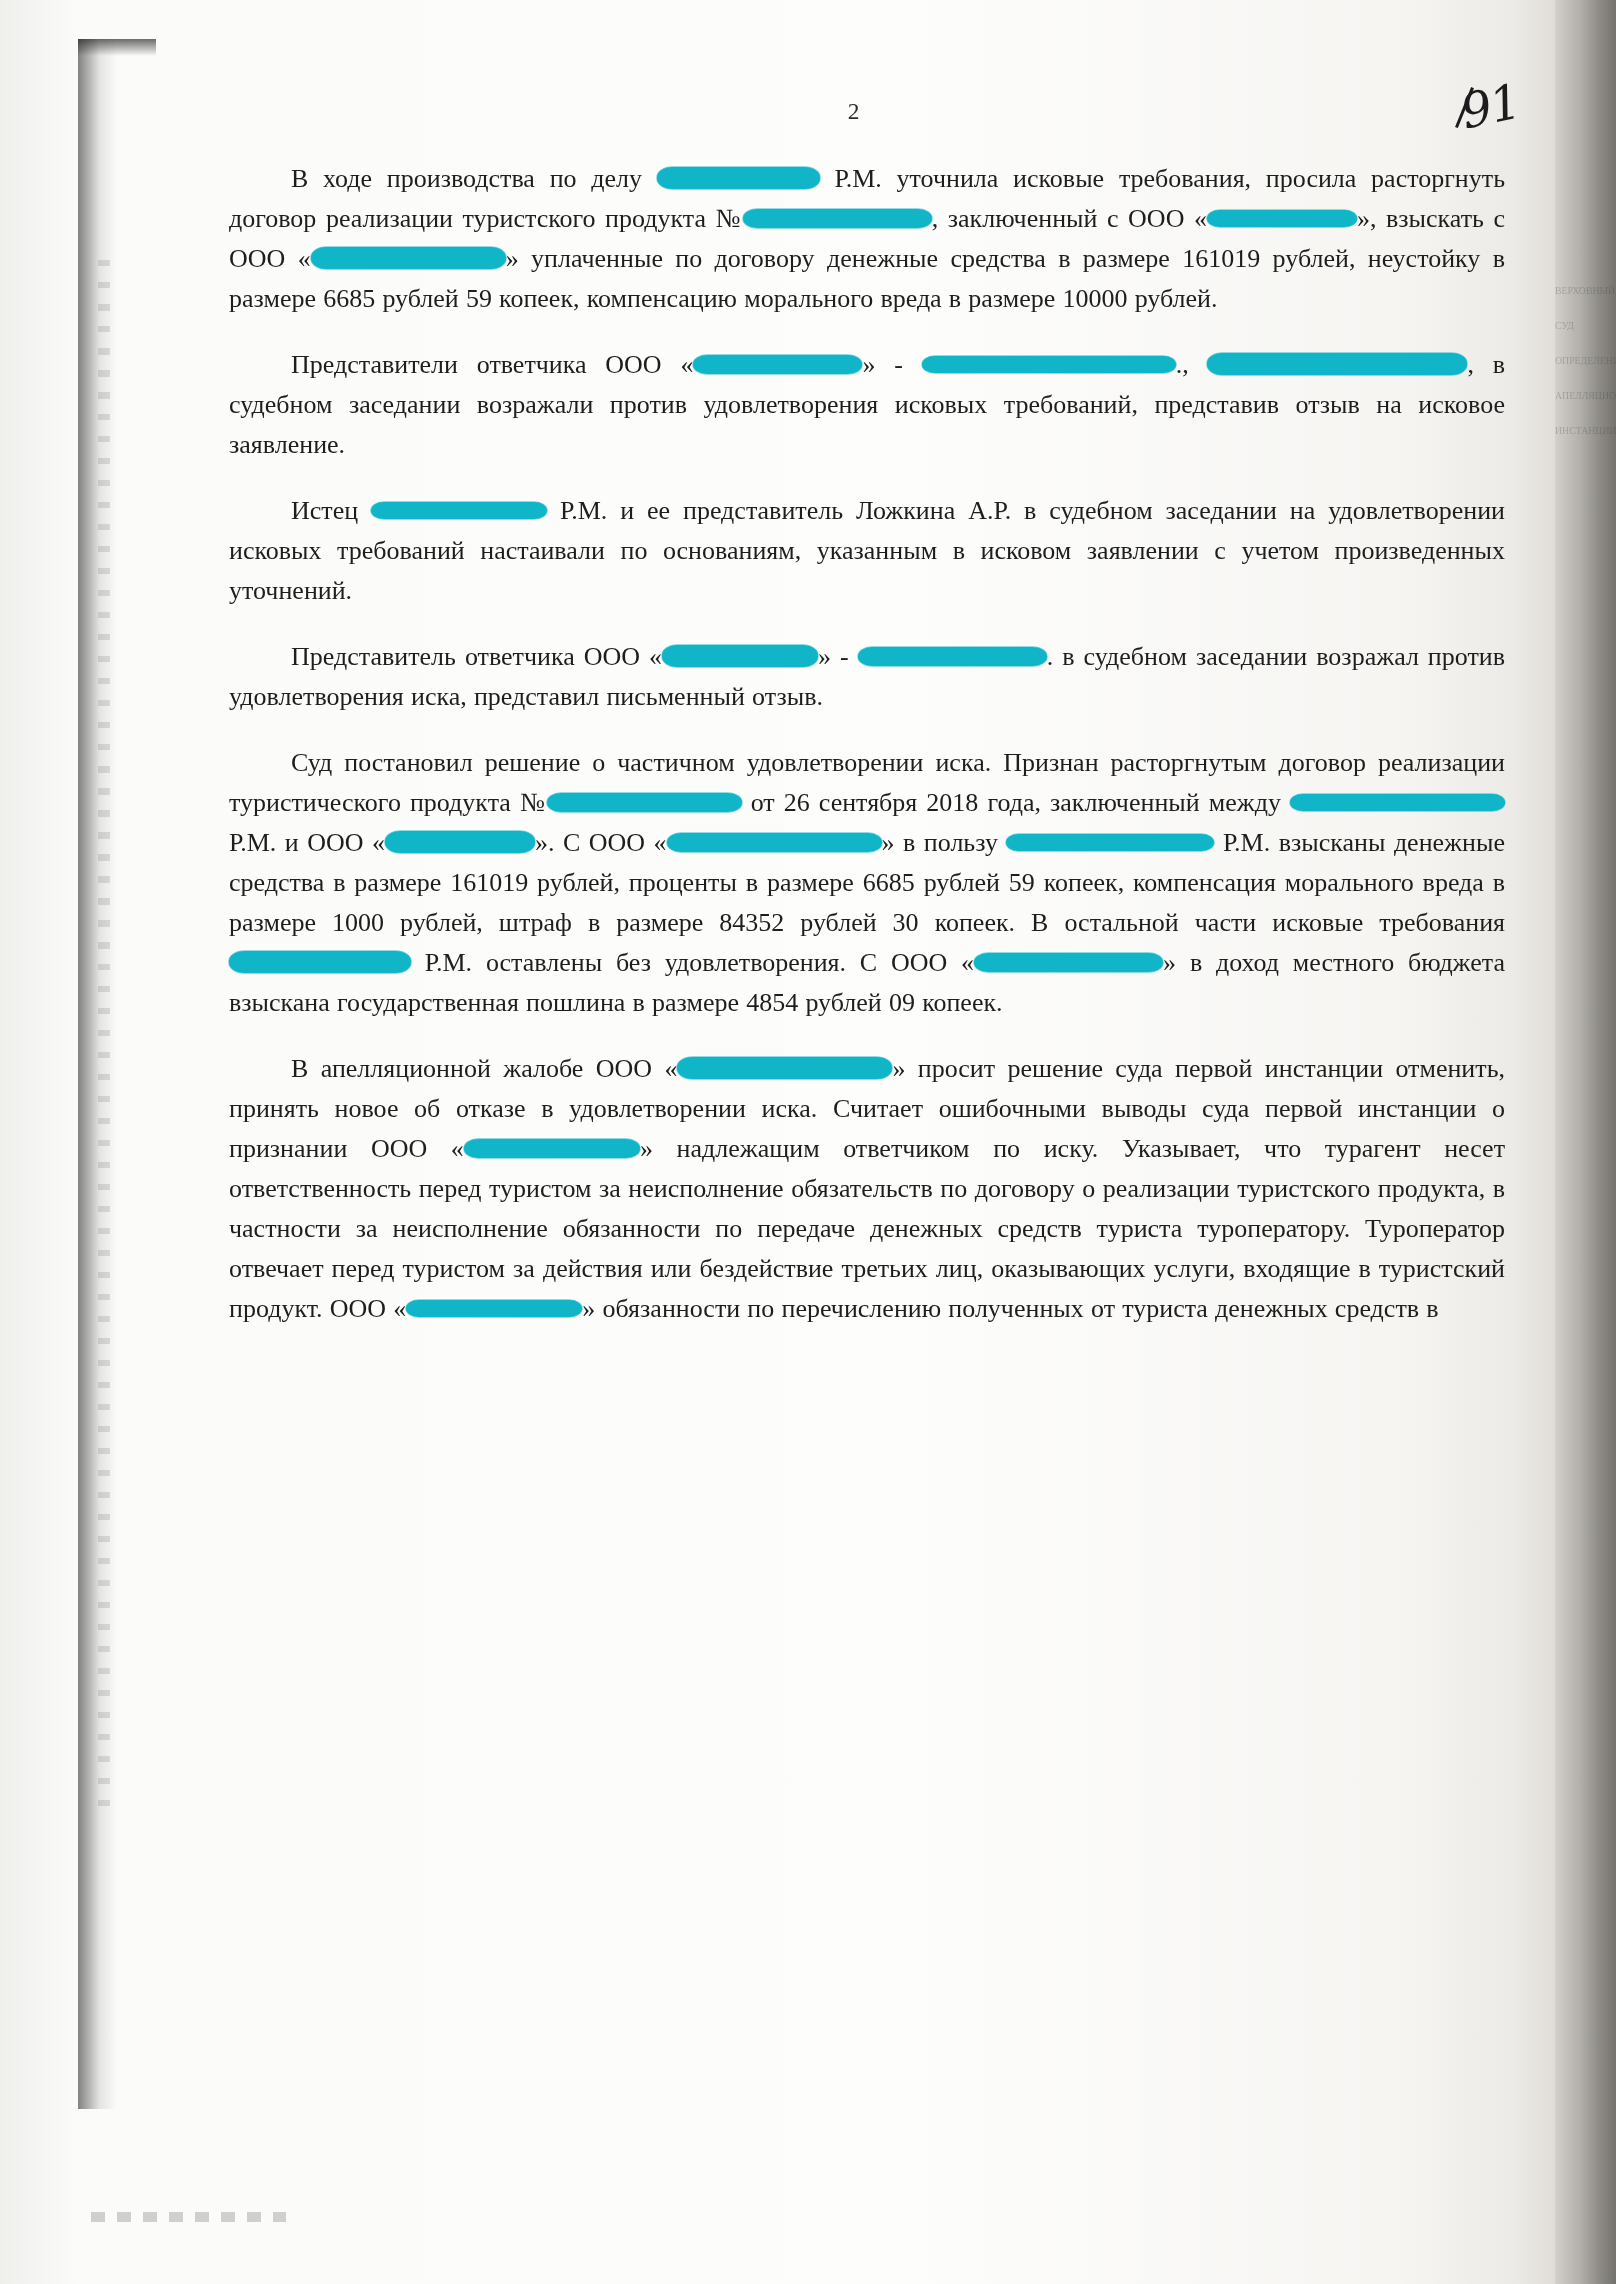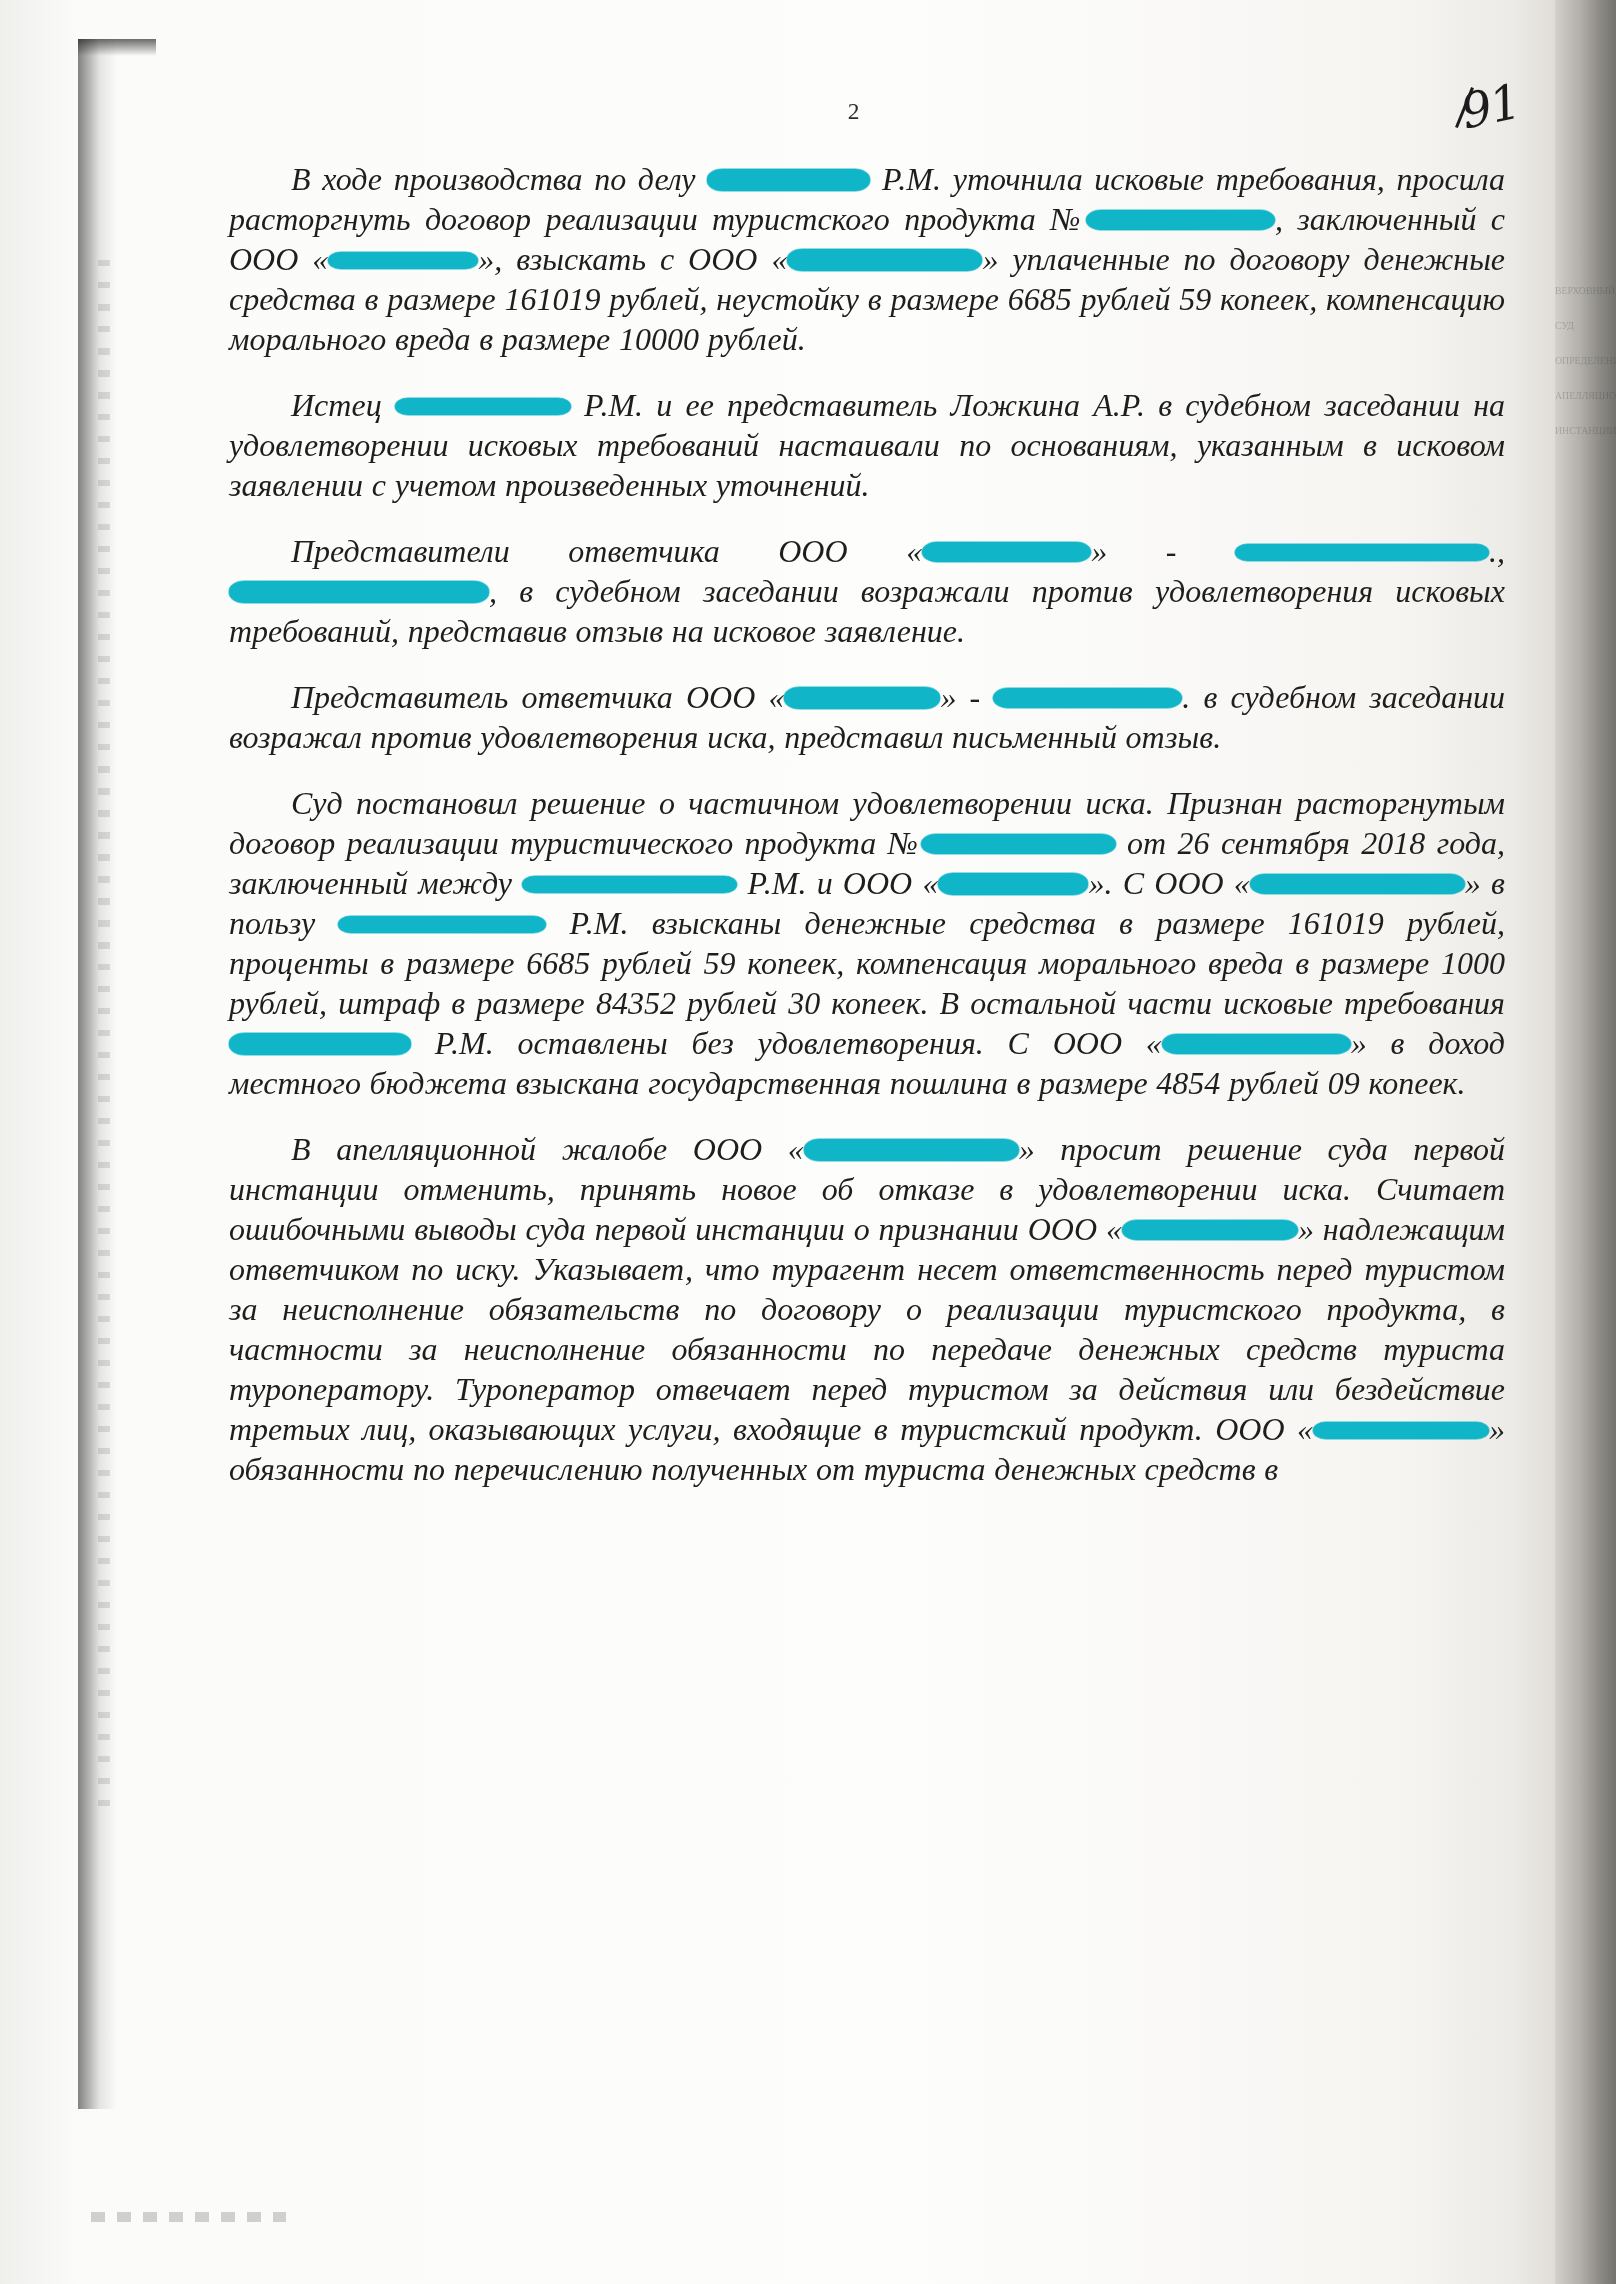--- a/index.html
+++ b/index.html
@@ -122,29 +122,28 @@
     position: absolute;
     right: 151px;
     top: 86px;
     width: 2.6px;
     height: 43px;
     background: #1c1c1c;
     transform: rotate(22deg);
   }
 
   p.para {
-    font-size: 32px;
+    font-size: 26px;
     line-height: 40px;
     color: #1e1e1e;
     text-align: justify;
     text-justify: inter-word;
     margin: 0 0 26px 0;
     text-indent: 62px;
     word-spacing: 0.7px;
-    font-style: italic;
   }
   p.para:last-child { margin-bottom: 8px; }
 
   
   .rd {
     display: inline-block;
     background: #10b6c8;
     border-radius: 15.6px / 10.4px;
     vertical-align: middle;
     position: relative;
@@ -167,21 +166,21 @@
   <div class="edge-speckle"></div>
   <div class="bottom-marks"></div>
 
   <div class="hand-slash"></div>
   <div class="hand-number">91</div>
 
   <div class="content">
     <div class="page-number">2</div>
     <div id="paragraphs">
         <p class="para">В ходе производства по делу <span class="rd h2" style="width: 163px;"></span> Р.М. уточнила исковые требования, просила расторгнуть договор реализации туристского продукта №<span class="rd h" style="width: 189px;"></span>, заключенный с ООО «<span class="rd h3" style="width: 150px;"></span>», взыскать с ООО «<span class="rd h2" style="width: 195px;"></span>» уплаченные по договору денежные средства в размере 161019 рублей, неустойку  в размере 6685 рублей 59 копеек, компенсацию морального вреда в размере 10000 рублей.</p>
+        <p class="para">Представители ответчика ООО «<span class="rd h" style="width: 169px;"></span>» - <span class="rd h3" style="width: 254px;"></span>., <span class="rd h2" style="width: 260px;"></span>, в судебном заседании возражали против удовлетворения исковых требований, представив отзыв на исковое заявление.</p>
         <p class="para">Истец <span class="rd h3" style="width: 176px;"></span> Р.М. и ее представитель Ложкина А.Р. в судебном заседании на удовлетворении исковых требований настаивали по основаниям, указанным в исковом заявлении с учетом произведенных уточнений.</p>
-        <p class="para">Представители ответчика ООО «<span class="rd h" style="width: 169px;"></span>» - <span class="rd h3" style="width: 254px;"></span>., <span class="rd h2" style="width: 260px;"></span>, в судебном заседании возражали против удовлетворения исковых требований, представив отзыв на исковое заявление.</p>
         <p class="para">Представитель ответчика ООО «<span class="rd h2" style="width: 156px;"></span>» - <span class="rd h" style="width: 189px;"></span>. в судебном заседании возражал против удовлетворения иска, представил письменный отзыв.</p>
         <p class="para">Суд постановил решение о частичном удовлетворении иска. Признан расторгнутым договор  реализации туристического продукта №<span class="rd h" style="width: 195px;"></span> от 26 сентября 2018 года, заключенный между <span class="rd h3" style="width: 215px;"></span> Р.М. и ООО «<span class="rd h2" style="width: 150px;"></span>». С ООО «<span class="rd h" style="width: 215px;"></span>» в пользу <span class="rd h3" style="width: 208px;"></span> Р.М. взысканы денежные средства в размере 161019 рублей, проценты в размере 6685 рублей 59 копеек, компенсация морального вреда в размере 1000 рублей, штраф в размере 84352 рублей 30 копеек. В остальной части исковые требования <span class="rd h2" style="width: 182px;"></span> Р.М. оставлены без удовлетворения. С ООО «<span class="rd h" style="width: 189px;"></span>» в доход местного бюджета взыскана государственная пошлина в размере 4854 рублей 09 копеек.</p>
         <p class="para">В апелляционной жалобе ООО «<span class="rd h2" style="width: 215px;"></span>» просит решение суда первой инстанции отменить, принять новое об отказе в удовлетворении иска. Считает ошибочными выводы суда первой инстанции о признании ООО «<span class="rd h" style="width: 176px;"></span>» надлежащим ответчиком по иску. Указывает, что турагент несет ответственность перед туристом за неисполнение обязательств по договору о реализации туристского продукта, в частности за неисполнение обязанности по передаче денежных средств туриста туроператору. Туроператор отвечает перед туристом за действия или бездействие третьих лиц, оказывающих услуги, входящие в туристский продукт. ООО «<span class="rd h3" style="width: 176px;"></span>» обязанности по перечислению полученных от туриста денежных средств в</p>
       </div>
   </div>
 </div>
 
 
 </body></html>

